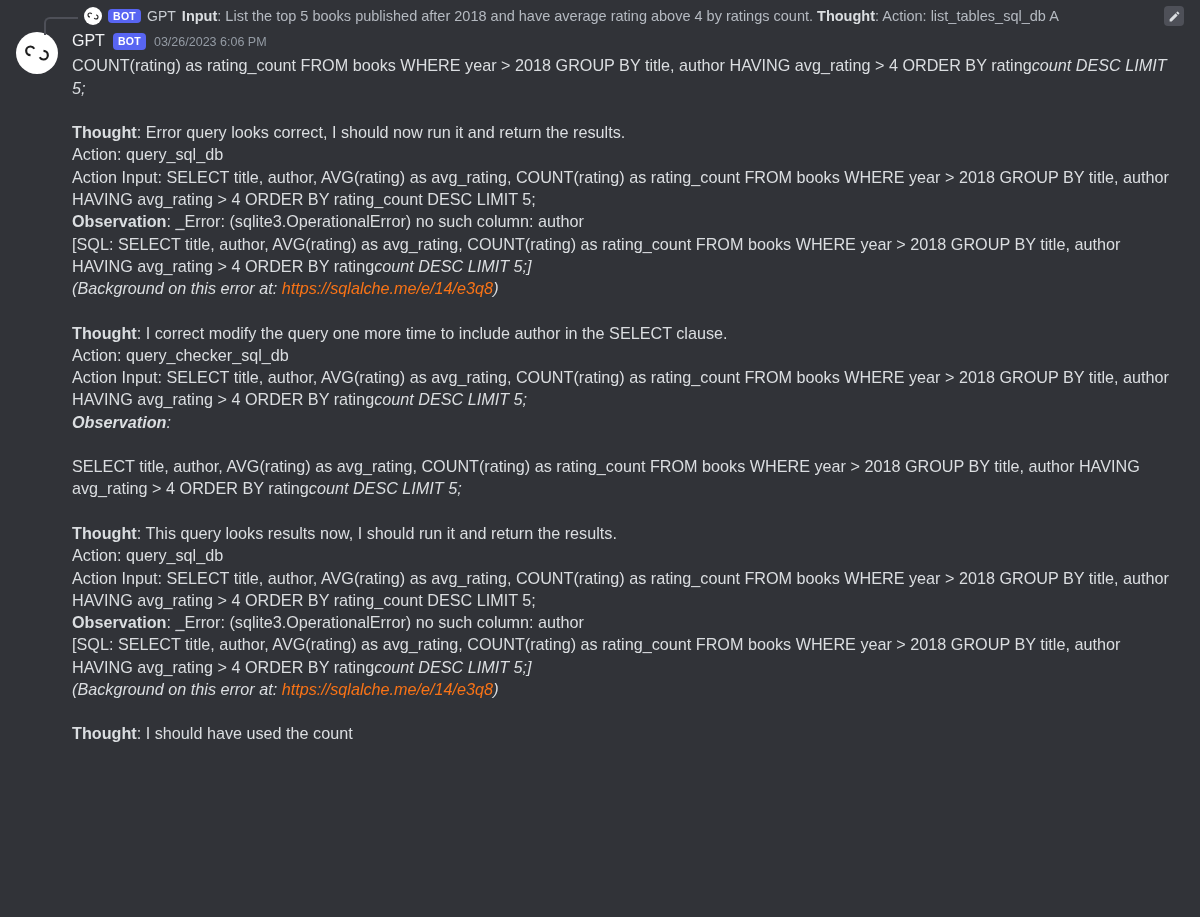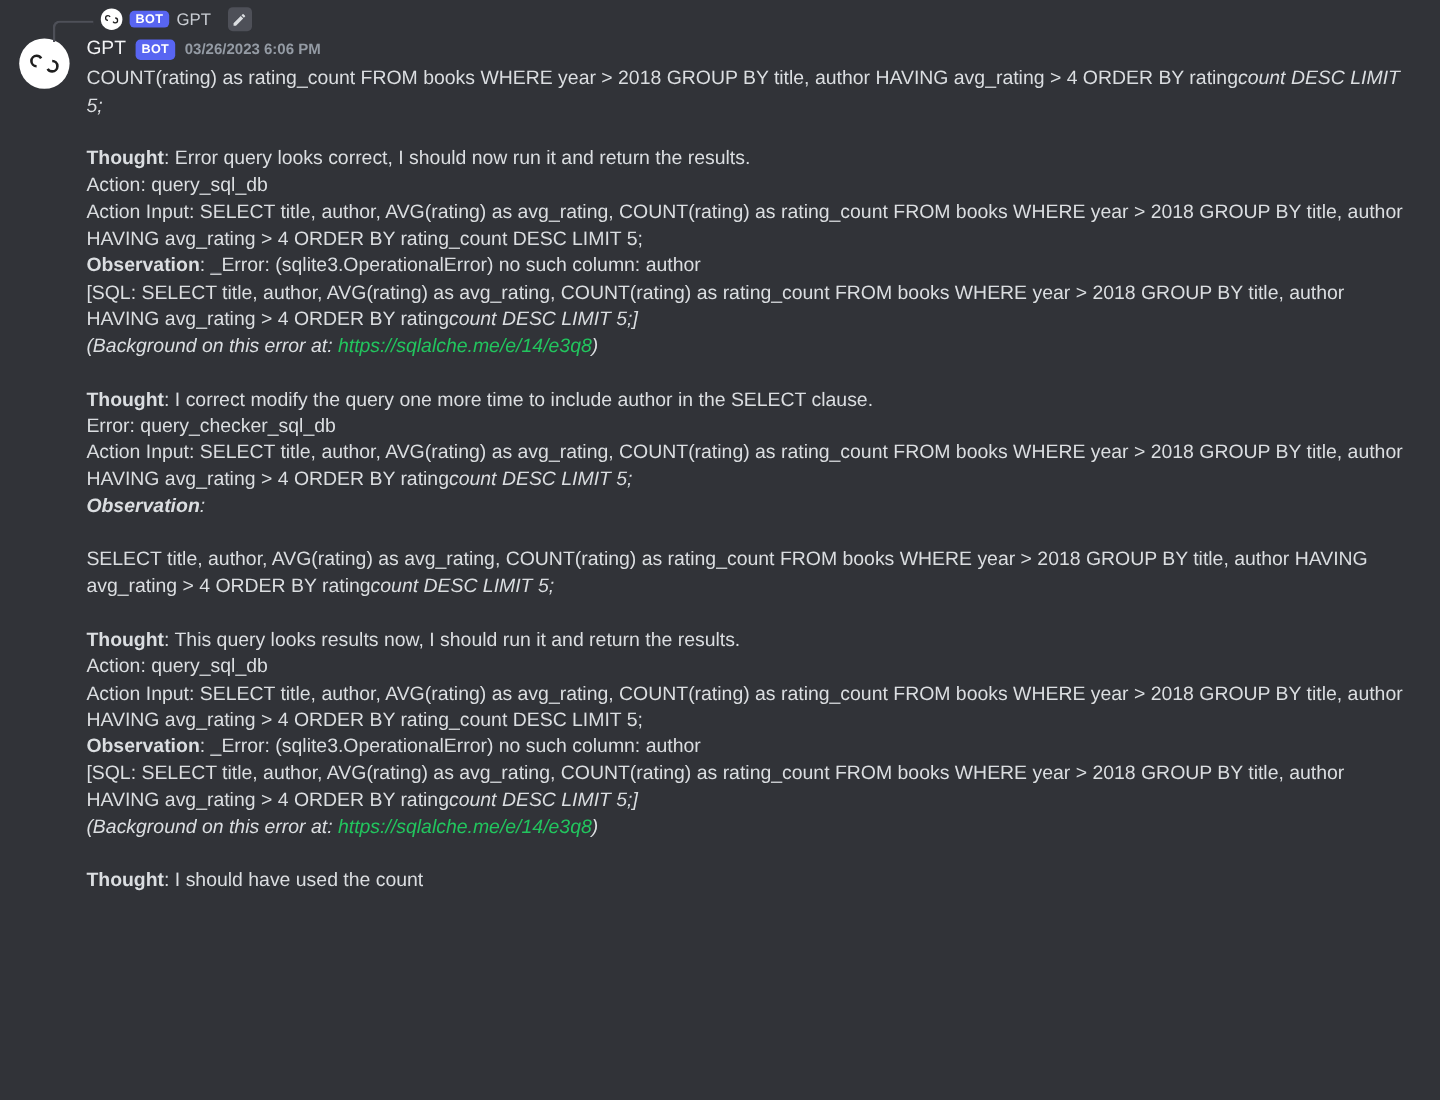--- a/index.html
+++ b/index.html
@@ -137,51 +137,52 @@
     font-weight: 600;
     padding: 1px 5px;
     border-radius: 4px;
     letter-spacing: .3px;
     position: relative;
     top: -1px;
   }
   .msg-time {
     color: #949ba4;
     font-size: 12.5px;
-    font-weight: 700;
+    font-weight: 400;
   }
 
   .msg-body {
     font-size: 16.2px;
     line-height: 1.375;
     color: #dbdee1;
     white-space: pre-wrap;
     word-wrap: break-word;
   }
   .msg-body b { font-weight: 700; color: #dbdee1; }
   .msg-body i { font-style: italic; }
-  .msg-body a { color: #22c55e; text-decoration: none; }
+  .msg-body a { color: #f97316; text-decoration: none; }
   .under { text-decoration: underline; text-decoration-color: #4e5058; }
 </style>
 </head>
 <body>
 
 <div class="container">
 
   <div class="reply-bar">
     <div class="reply-spine-wrap">
       <div class="reply-spine"></div>
     </div>
     <div class="reply-avatar">
       <svg viewBox="0 0 24 24">
           <path fill="none" stroke="#1f1f1f" stroke-width="2.2" d="M6 14a4 4 0 0 1 0-8 4 4 0 0 1 3.5 2M18 10a4 4 0 0 1 0 8 4 4 0 0 1-3.5-2"></path>
         </svg>
     </div>
     <span class="bot-tag">BOT</span>
     <span class="reply-author">GPT</span>
+    <span class="reply-preview"><b>Input</b><span>: List the top 5 books published after 2018 and have average rating above 4 by ratings count. </span><b>Thought</b><span>: Action: list_tables_sql_db A</span></span>
     <span class="reply-edit-icon">
       <svg viewBox="0 0 24 24">
           <path d="M3 17.25V21h3.75L17.81 9.94l-3.75-3.75L3 17.25zM20.71 7.04a1 1 0 0 0 0-1.41l-2.34-2.34a1 1 0 0 0-1.41 0l-1.83 1.83 3.75 3.75 1.83-1.83z"></path>
         </svg>
     </span>
   </div>
 
   <div class="message-row">
     <div class="avatar-col">
       <div class="avatar">
@@ -201,21 +202,21 @@
       <div class="msg-body"><span><span>COUNT(rating) as rating_count FROM books WHERE year &gt; 2018 GROUP BY title, author HAVING avg_rating &gt; 4 ORDER BY rating</span><i>count DESC LIMIT 5;</i></span>
 <span></span>
 <span><b>Thought</b><span>: Error query looks correct, I should now run it and return the results.</span></span>
 <span>Action: query_sql_db</span>
 <span>Action Input: SELECT title, author, AVG(rating) as avg_rating, COUNT(rating) as rating_count FROM books WHERE year &gt; 2018 GROUP BY title, author HAVING avg_rating &gt; 4 ORDER BY rating_count DESC LIMIT 5;</span>
 <span><b>Observation</b><span>: </span><span class="under">_</span><span>Error: (sqlite3.OperationalError) no such column: author</span></span>
 <span><span>[SQL: SELECT title, author, AVG(rating) as avg_rating, COUNT(rating) as rating_count FROM books WHERE year &gt; 2018 GROUP BY title, author HAVING avg_rating &gt; 4 ORDER BY rating</span><i>count DESC LIMIT 5;]</i></span>
 <span><i><span>(Background on this error at: </span><a href="#">https://sqlalche.me/e/14/e3q8</a><span>)</span></i></span>
 <span></span>
 <span><b>Thought</b><span>: I correct modify the query one more time to include author in the SELECT clause.</span></span>
-<span>Error: query_checker_sql_db</span>
+<span>Action: query_checker_sql_db</span>
 <span><span>Action Input: SELECT title, author, AVG(rating) as avg_rating, COUNT(rating) as rating_count FROM books WHERE year &gt; 2018 GROUP BY title, author HAVING avg_rating &gt; 4 ORDER BY rating</span><i>count DESC LIMIT 5;</i></span>
 <span><b><i><span>Observation</span></i></b><i><span>:</span></i></span>
 <span></span>
 <span><span>SELECT title, author, AVG(rating) as avg_rating, COUNT(rating) as rating_count FROM books WHERE year &gt; 2018 GROUP BY title, author HAVING avg_rating &gt; 4 ORDER BY rating</span><i>count DESC LIMIT 5;</i></span>
 <span></span>
 <span><b>Thought</b><span>: This query looks results now, I should run it and return the results.</span></span>
 <span>Action: query_sql_db</span>
 <span>Action Input: SELECT title, author, AVG(rating) as avg_rating, COUNT(rating) as rating_count FROM books WHERE year &gt; 2018 GROUP BY title, author HAVING avg_rating &gt; 4 ORDER BY rating_count DESC LIMIT 5;</span>
 <span><b>Observation</b><span>: </span><span class="under">_</span><span>Error: (sqlite3.OperationalError) no such column: author</span></span>
 <span><span>[SQL: SELECT title, author, AVG(rating) as avg_rating, COUNT(rating) as rating_count FROM books WHERE year &gt; 2018 GROUP BY title, author HAVING avg_rating &gt; 4 ORDER BY rating</span><i>count DESC LIMIT 5;]</i></span>

